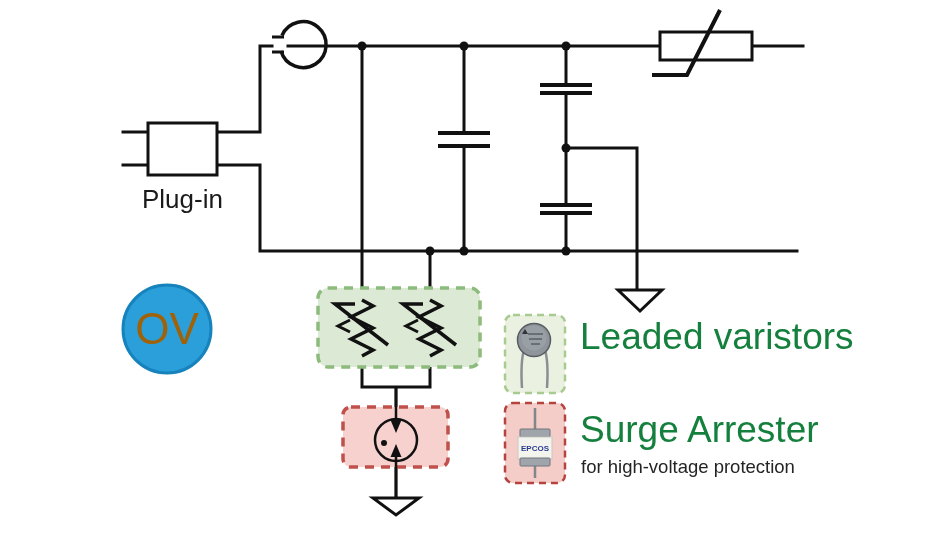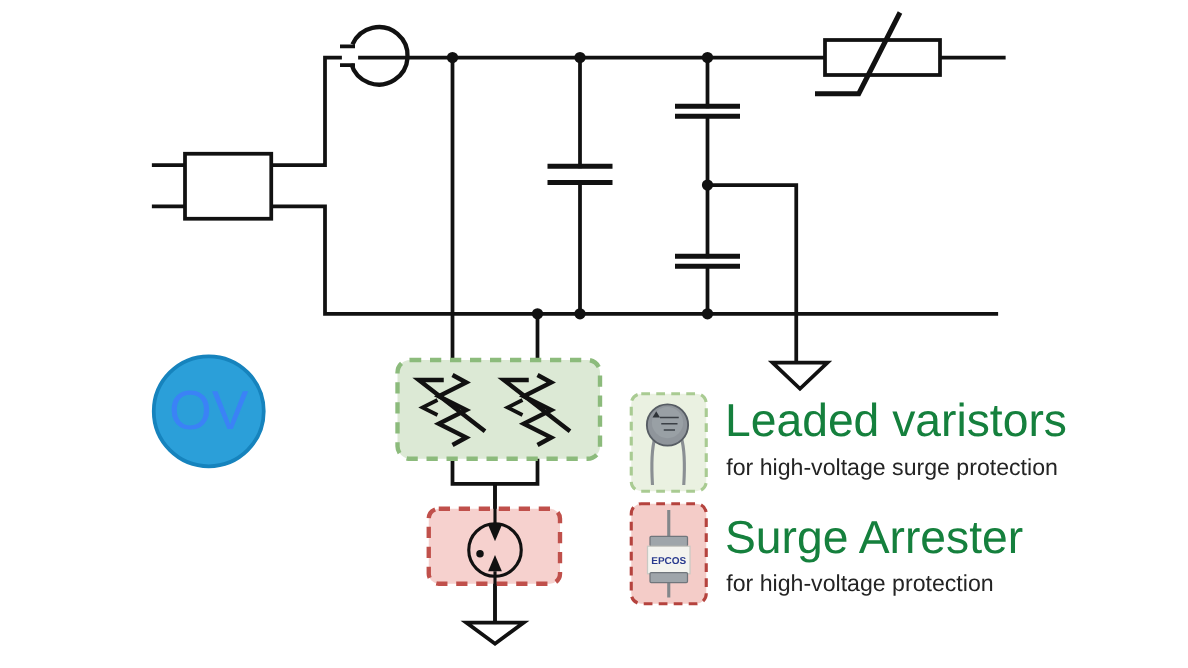--- a/index.html
+++ b/index.html
@@ -4,21 +4,21 @@
 <style>
   html,body{margin:0;padding:0;background:#ffffff;}
   .stage{
     position:relative;width:950px;height:534px;background:#ffffff;overflow:hidden;
     font-family:"Liberation Sans","DejaVu Sans",sans-serif;color:#191919;
   }
   .stage svg{position:absolute;left:0;top:0;}
   .txt{position:absolute;white-space:nowrap;}
   .plug-label{left:142px;top:184px;font-size:26px;color:#1a1a1a;}
   .ov-label{left:123px;top:304px;width:88px;height:50px;text-align:center;
-            font-size:44px;line-height:50px;color:#3b82f6;letter-spacing:0px;}
+            font-size:44px;line-height:50px;color:#a16207;letter-spacing:0px;}
   .legend-title{font-size:37px;color:#15803d;}
   .legend-sub{font-size:18.5px;color:#242424;}
   .lt1{left:580px;top:316px;}
   .ls1{left:581px;top:363px;}
   .lt2{left:580px;top:409px;}
   .ls2{left:581px;top:456px;}
 </style>
 </head>
 <body>
 
@@ -108,22 +108,22 @@
     <g>
       <rect x="505" y="403" width="60" height="80" rx="8" fill="#F4CCC8" stroke="#B5433E" stroke-width="2.5" stroke-dasharray="7 5"></rect>
       <path d="M535 408 V478" stroke="#83878B" stroke-width="2.5" fill="none"></path>
       <rect x="520" y="429" width="30" height="8" rx="1" fill="#9FA5AA" stroke="#70767C" stroke-width="1"></rect>
       <rect x="518" y="437" width="34" height="22" fill="#F4F4EF" stroke="#C9C9C3" stroke-width="1"></rect>
       <text x="535" y="451" text-anchor="middle" font-size="8" font-weight="bold" fill="#2A3B8F">EPCOS</text>
       <rect x="520" y="458" width="30" height="8" rx="1" fill="#9FA5AA" stroke="#70767C" stroke-width="1"></rect>
     </g>
   </svg>
 
+  <div class="txt plug-label">Plug-in</div>
 
   <div class="txt ov-label">OV</div>
 
   <div class="txt legend-title lt1">Leaded varistors</div>
-  <div class="txt legend-sub ls1">for high-voltage surge protection</div>
 
   <div class="txt legend-sub ls2">for high-voltage protection</div>
   <div class="txt legend-title lt2">Surge Arrester</div>
 
 </div>
 
 </body></html>

